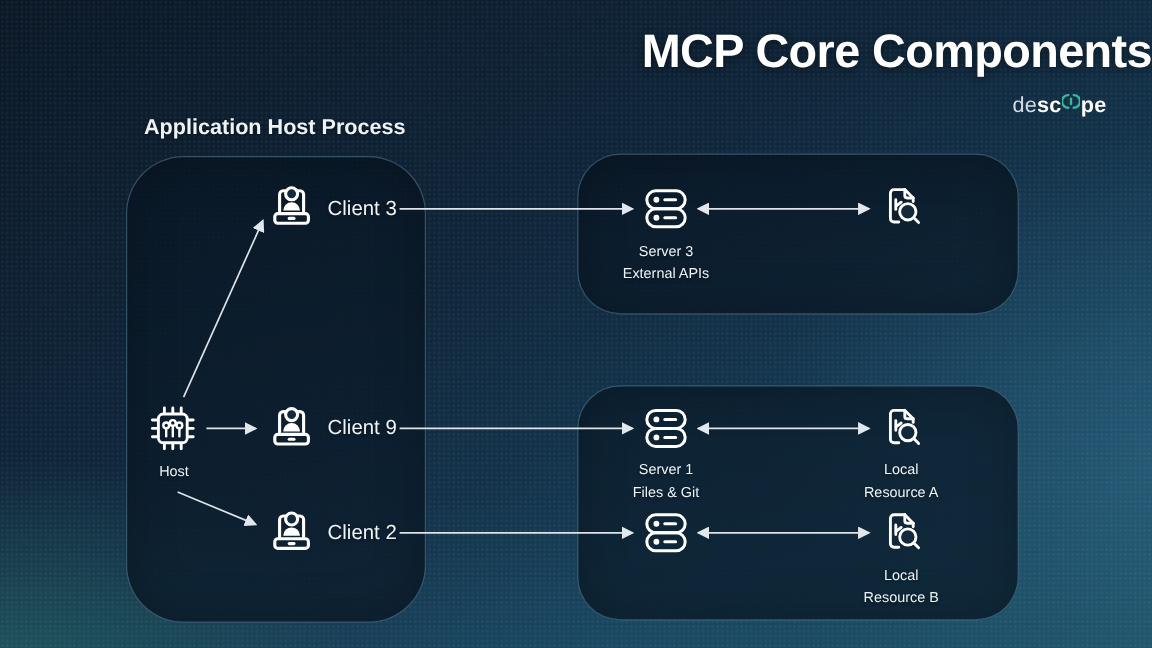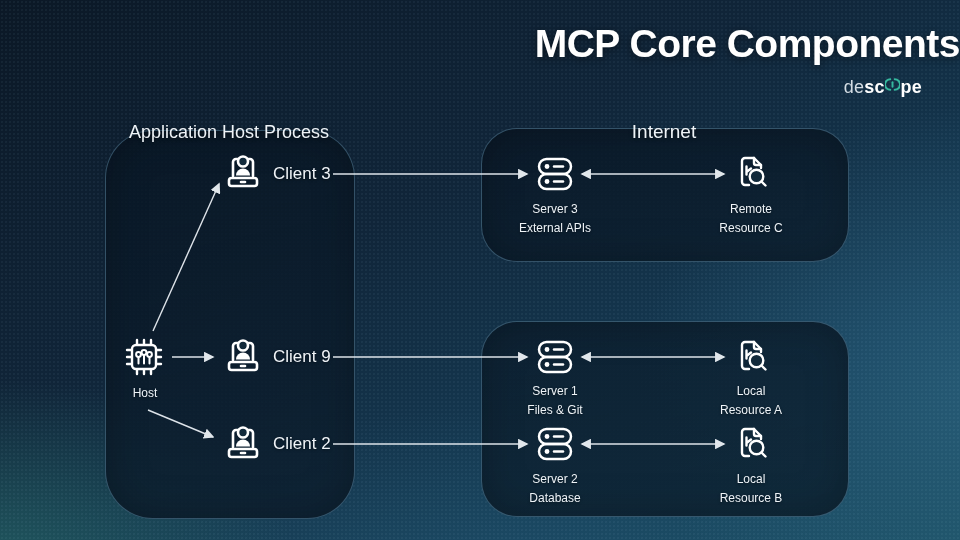--- a/index.html
+++ b/index.html
@@ -32,22 +32,22 @@
   .group-box{
     position:absolute;border:1px solid rgba(112,162,192,0.40);
     background:linear-gradient(168deg, rgba(9,23,37,0.78), rgba(13,31,47,0.85));
     box-shadow:inset 0 0 40px rgba(0,0,0,0.25);
   }
   .box-host{left:105px;top:130px;width:248px;height:387px;border-radius:48px;}
   .box-internet{left:481px;top:128px;width:366px;height:132px;border-radius:36px;}
   .box-local{left:481px;top:321px;width:366px;height:194px;border-radius:36px;
     background:linear-gradient(168deg, rgba(12,30,46,0.82), rgba(14,36,52,0.88));}
   .group-label{
-    position:absolute;color:#eef3f7;font-size:19px;font-weight:400;
-    text-align:center;white-space:nowrap;text-shadow:0 1px 4px rgba(0,0,0,0.4);margin-top:26px;
+    position:absolute;color:#eef3f7;font-size:19px;font-weight:700;
+    text-align:center;white-space:nowrap;text-shadow:0 1px 4px rgba(0,0,0,0.4);
   }
   .wires{position:absolute;inset:0;pointer-events:none;}
   .node-icon{position:absolute;width:44px;height:44px;}
   .node-icon svg{display:block;width:100%;height:100%;}
   .side-label{
     position:absolute;color:#f0f4f8;font-size:17px;white-space:nowrap;
     transform:translateY(-50%);text-shadow:0 1px 3px rgba(0,0,0,0.4);
   }
   .stack-label{
     position:absolute;color:#eef3f7;font-size:12px;line-height:18.5px;
@@ -72,21 +72,20 @@
       <line x1="8" y1="5.6" x2="8" y2="10.4" stroke="#35b89e" stroke-width="2.1" stroke-linecap="round"></line>
     </svg>
       <span class="lb">pe</span>
   </div>
 
   <div class="group-box box-host"></div>
   <div class="group-box box-internet"></div>
   <div class="group-box box-local"></div>
 
   <div class="group-label" style="left:105px;top:96px;width:248px;font-size:18px;">Application Host Process</div>
-  <div class="group-label" style="left:481px;top:95px;width:366px;">Internet</div>
 
   <svg class="wires" width="960" height="540" viewBox="0 0 960 540">
     <defs>
       <marker id="ah" viewBox="0 0 10 10" refX="8.5" refY="5" markerWidth="7.5" markerHeight="7.5" orient="auto-start-reverse">
         <path d="M0 0 L10 5 L0 10 z" fill="#edf2f6"></path>
       </marker>
     </defs>
     <g stroke="#e9eef3" stroke-width="1.4" opacity="0.95">
       <line x1="153" y1="331" x2="219" y2="184" marker-end="url(#ah)"></line>
       <line x1="172" y1="357" x2="213" y2="357" marker-end="url(#ah)"></line>
@@ -193,39 +192,31 @@
   <div class="node-icon" style="left:533px;top:422px;">
     <svg viewBox="0 0 44 44" fill="none" stroke="#fff" stroke-width="2.5" stroke-linecap="round">
       <rect x="6" y="7" width="32" height="15" rx="7.5"></rect>
       <rect x="6" y="22" width="32" height="15" rx="7.5"></rect>
       <circle cx="14" cy="14.5" r="1.2" fill="#fff"></circle>
         <line x1="21" y1="14.5" x2="30" y2="14.5"></line>
       <circle cx="14" cy="29.5" r="1.2" fill="#fff"></circle>
         <line x1="21" y1="29.5" x2="30" y2="29.5"></line>
     </svg>
   </div>
-  <div class="stack-label" style="left:555px;top:470px;">
-    <div>Server 2</div>
-    <div>Database</div>
-  </div>
 
   <div class="node-icon" style="left:729px;top:151px;">
     <svg viewBox="0 0 44 44" fill="none" stroke="#fff" stroke-width="2.4" stroke-linecap="round" stroke-linejoin="round">
       <path d="M25 7 H16 a3 3 0 0 0 -3 3 v21 a3 3 0 0 0 3 3 h4"></path>
       <path d="M25 7 l7 7 v3"></path>
         <path d="M25 7 v5 a2 2 0 0 0 2 2 h5"></path>
       <path d="M17.5 15.5 v8 M17.5 21 l4.5 -3.5"></path>
       <circle cx="27.5" cy="25.5" r="6.8" fill="#122a3b"></circle>
       <line x1="32.5" y1="30.5" x2="36.5" y2="34.5"></line>
     </svg>
   </div>
-  <div class="stack-label" style="left:751px;top:200px;">
-    <div>Remote</div>
-    <div>Resource C</div>
-  </div>
 
   <div class="node-icon" style="left:729px;top:335px;">
     <svg viewBox="0 0 44 44" fill="none" stroke="#fff" stroke-width="2.4" stroke-linecap="round" stroke-linejoin="round">
       <path d="M25 7 H16 a3 3 0 0 0 -3 3 v21 a3 3 0 0 0 3 3 h4"></path>
       <path d="M25 7 l7 7 v3"></path>
         <path d="M25 7 v5 a2 2 0 0 0 2 2 h5"></path>
       <path d="M17.5 15.5 v8 M17.5 21 l4.5 -3.5"></path>
       <circle cx="27.5" cy="25.5" r="6.8" fill="#122a3b"></circle>
       <line x1="32.5" y1="30.5" x2="36.5" y2="34.5"></line>
     </svg>

